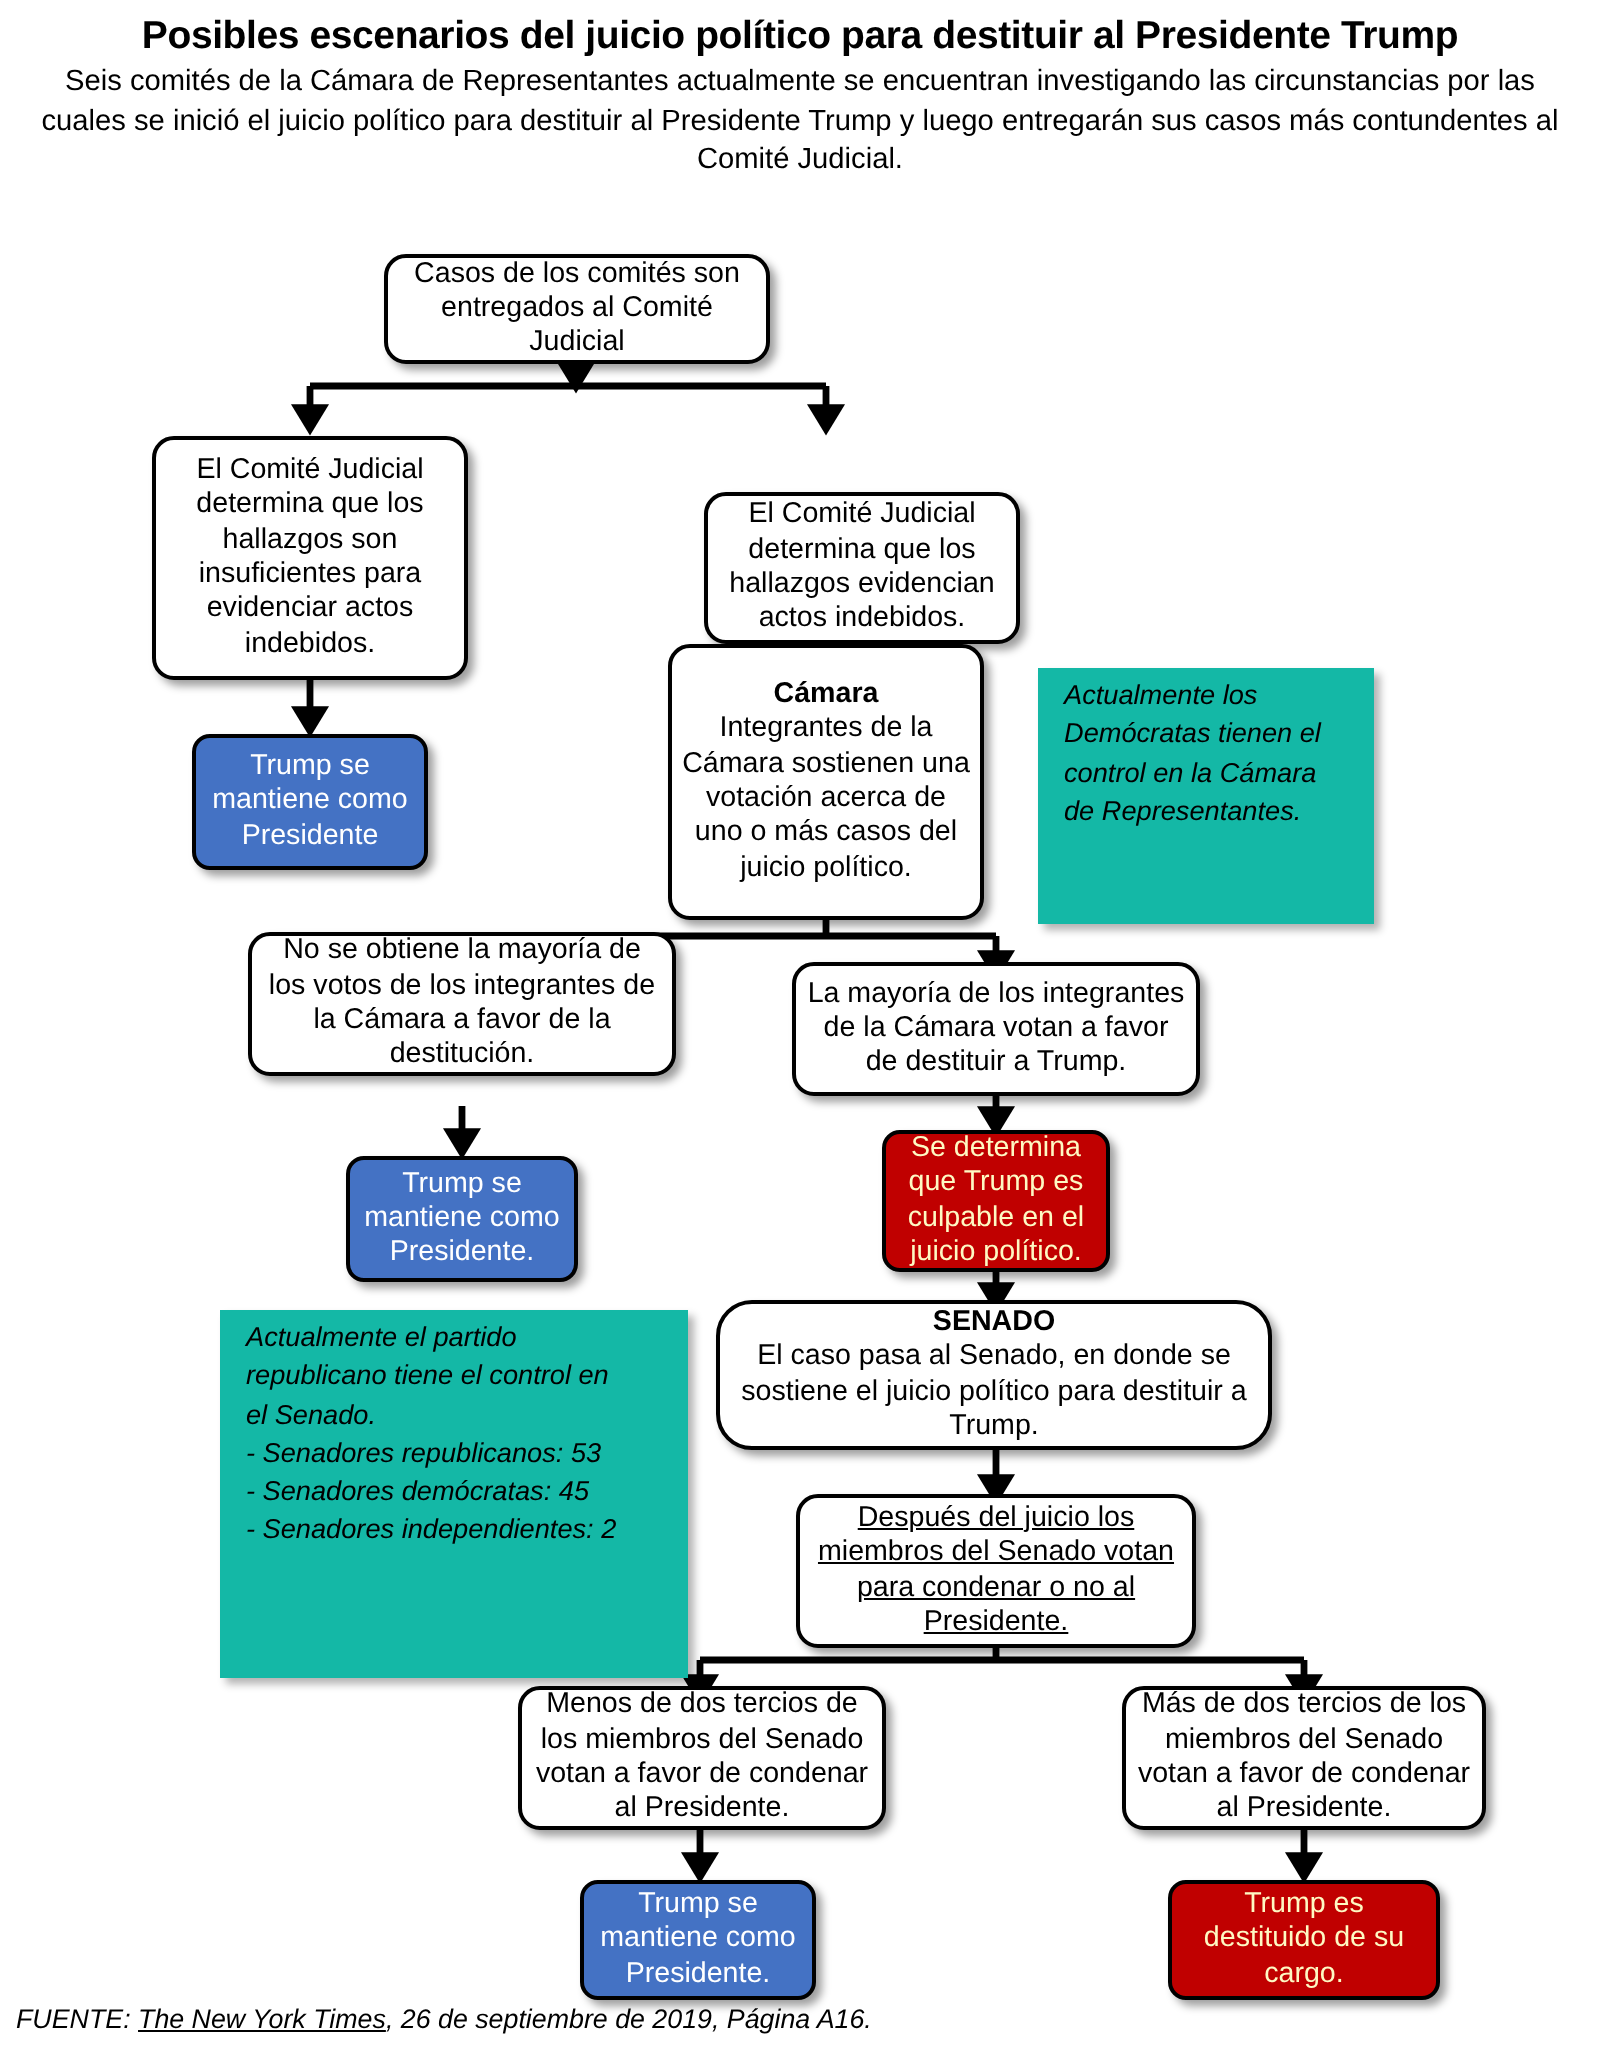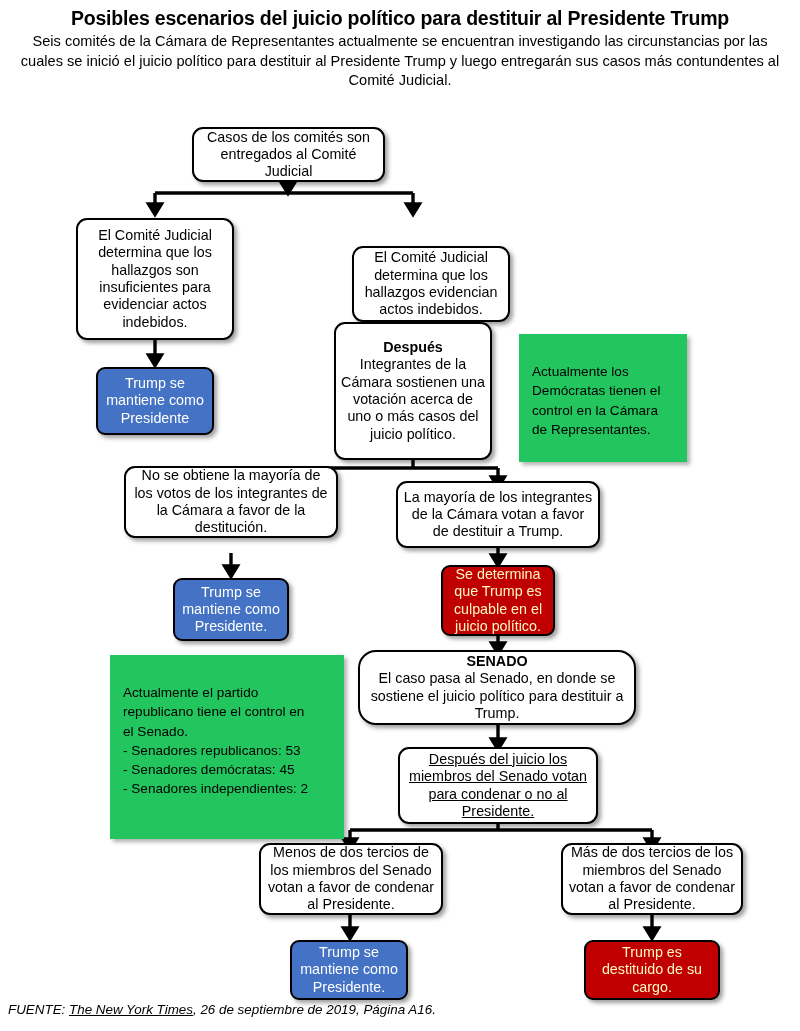--- a/index.html
+++ b/index.html
@@ -87,25 +87,26 @@
   }
   .node .hdr {
     display: block;
     font-weight: bold;
   }
 
   
   .note {
     position: absolute;
     box-sizing: border-box;
-    background: #22c55e;
+    background: #14b8a6;
     border: none;
+    font-style: italic;
     font-size: 13.6px;
     line-height: 1.42;
-    padding: 28px 13px;
+    padding: 4px 13px;
     color: #000000;
     z-index: 3;
     box-shadow: 3px 3px 4px rgba(0,0,0,0.30);
   }
   .note .ln { display: block; }
 
   
   #source {
     position: absolute;
     left: 8px;
@@ -179,21 +180,21 @@
   <div class="node node-white" style="left:352px; top:218px; width:158px; height:76px;margin-top:28px;">
     <span class="txt">El Comité Judicial determina que los hallazgos evidencian actos indebidos.</span>
   </div>
 
   <div class="node node-blue" style="left:96px; top:367px; width:118px; height:68px;">
     <span class="txt">Trump se mantiene como Presidente</span>
   </div>
 
   <div class="node node-white" style="left:334px; top:322px; width:158px; height:138px;">
     <span class="txt">
-      <span class="hdr">Después</span>
+      <span class="hdr">Cámara</span>
       <span>Integrantes de la Cámara sostienen una votación acerca de uno o más casos del juicio político.</span>
     </span>
   </div>
 
   <div class="note" style="left:519px; top:334px; width:168px; height:128px;">
     <span class="ln">Actualmente los</span>
     <span class="ln">Demócratas tienen el</span>
     <span class="ln">control en la Cámara</span>
     <span class="ln">de Representantes.</span>
   </div>

